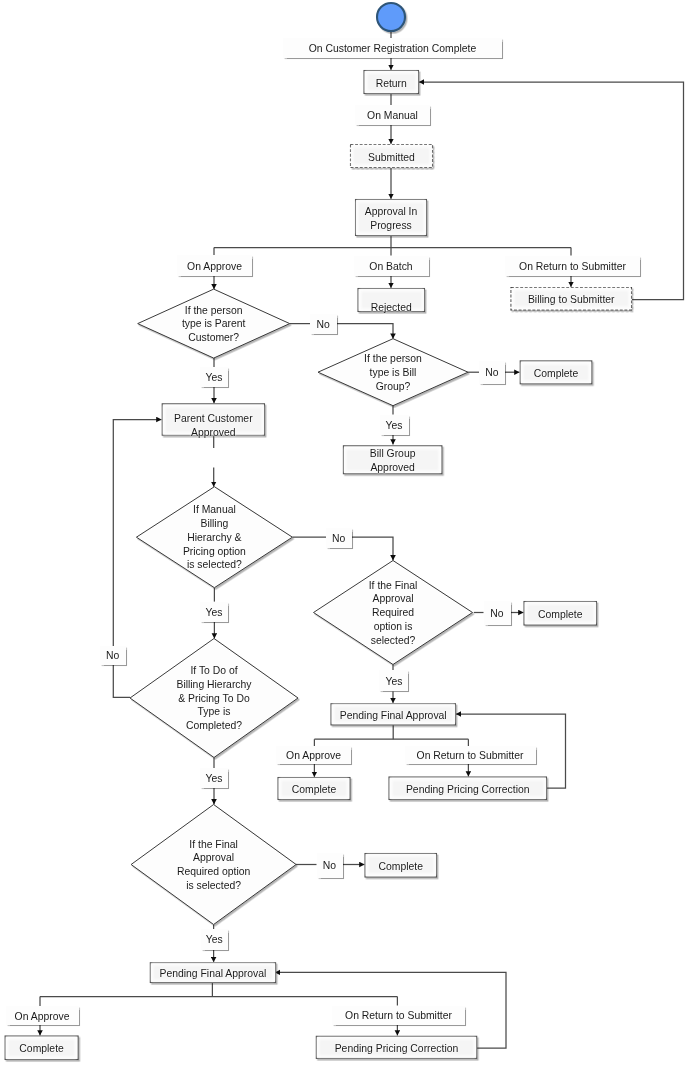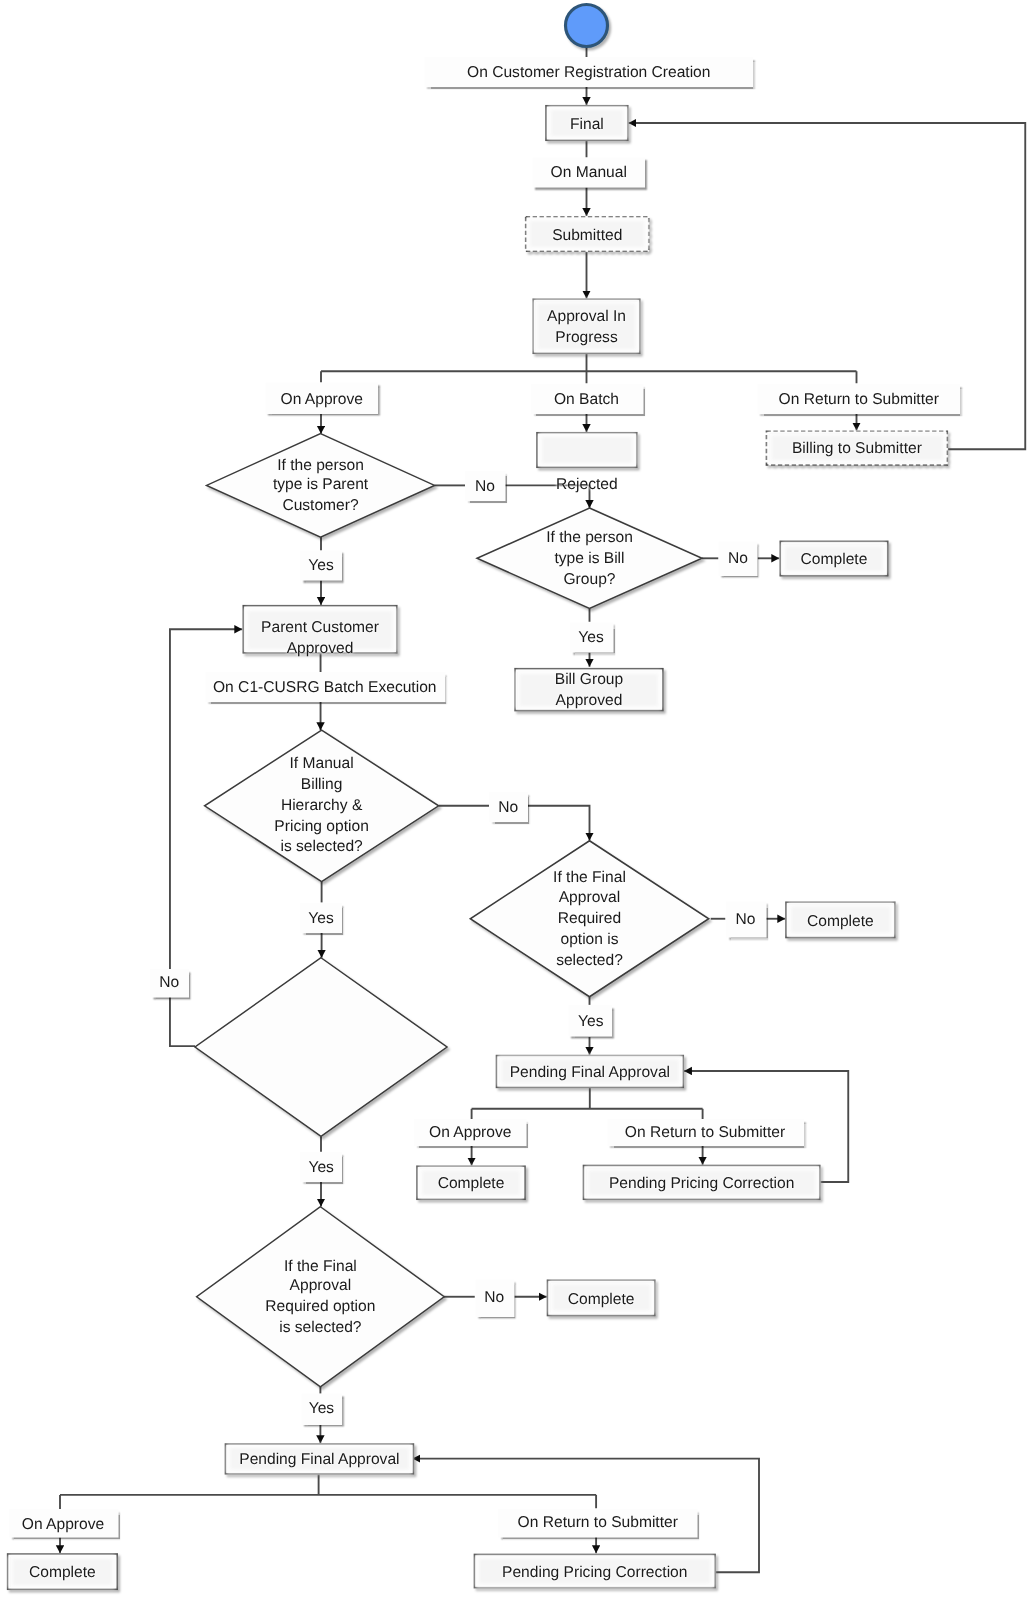--- a/index.html
+++ b/index.html
@@ -142,33 +142,38 @@
     <div class="dtext" style="left:136.4px;top:487.30000000000007px;width:156px;height:101px"><span>If Manual
 Billing
 Hierarchy &amp;
 Pricing option
 is selected?</span></div>
     <div class="dtext just" style="left:368.5px;top:561.1px;width:49px;height:104px"><span>If the Final
 Approval
 Required
 option is
 selected?</span></div>
+    <div class="dtext" style="left:130.0px;top:639.1px;width:168px;height:119px"><span>If To Do of
+Billing Hierarchy
+&amp; Pricing To Do
+Type is
+Completed?</span></div>
     <div class="dtext" style="left:131.1px;top:805.1px;width:165px;height:120px"><span>If the Final
 Approval
 Required option
 is selected?</span></div>
     <div class="nodefill" style="left:365.7px;top:72.2px;width:51.1px;height:19.6px"></div>
-    <div class="node" style="left:363.5px;top:70px;width:55.5px;height:24px">Final</div>
+    <div class="node" style="left:363.5px;top:70px;width:55.5px;height:24px">Return</div>
     <div class="nodefill" style="left:352.2px;top:146.2px;width:78.6px;height:19.6px"></div>
     <div class="node" style="left:350px;top:144px;width:83px;height:24px">Submitted</div>
     <div class="nodefill" style="left:357.2px;top:201.2px;width:67.6px;height:32.6px"></div>
     <div class="node" style="left:355px;top:199px;width:72px;height:37px">Approval In
 Progress</div>
     <div class="nodefill" style="left:359.7px;top:290.2px;width:63.1px;height:19.6px"></div>
-    <div class="node" style="left:357.5px;top:304px;width:67.5px;height:36px">Rejected</div>
+    <div class="node" style="left:357.5px;top:288px;width:67.5px;height:36px">Rejected</div>
     <div class="nodefill" style="left:512.7px;top:289.2px;width:117.1px;height:19.1px"></div>
     <div class="node" style="left:510.5px;top:287px;width:121.5px;height:23.5px">Billing to Submitter</div>
     <div class="nodefill" style="left:521.9000000000001px;top:362.59999999999997px;width:68.19999999999999px;height:19.5px"></div>
     <div class="node" style="left:519.7px;top:360.4px;width:72.6px;height:23.9px">Complete</div>
     <div class="nodefill" style="left:163.89999999999998px;top:405.5px;width:98.89999999999999px;height:28.0px"></div>
     <div class="node" style="left:161.7px;top:403.3px;width:103.3px;height:43px">Parent Customer
 Approved</div>
     <div class="nodefill" style="left:345.09999999999997px;top:447.5px;width:95.1px;height:24.5px"></div>
     <div class="node" style="left:342.9px;top:445.3px;width:99.5px;height:28.9px">Bill Group
 Approved</div>
@@ -181,30 +186,29 @@
     <div class="nodefill" style="left:390.7px;top:778.7px;width:154.1px;height:19.1px"></div>
     <div class="node" style="left:388.5px;top:776.5px;width:158.5px;height:23.5px">Pending Pricing Correction</div>
     <div class="nodefill" style="left:366.7px;top:855.2px;width:68.1px;height:20.1px"></div>
     <div class="node" style="left:364.5px;top:853px;width:72.5px;height:24.5px">Complete</div>
     <div class="nodefill" style="left:152.0px;top:964.4000000000001px;width:121.89999999999999px;height:16.4px"></div>
     <div class="node" style="left:149.8px;top:962.2px;width:126.3px;height:20.8px">Pending Final Approval</div>
     <div class="nodefill" style="left:6.8px;top:1037.7px;width:69.6px;height:20.1px"></div>
     <div class="node" style="left:4.6px;top:1035.5px;width:74px;height:24.5px">Complete</div>
     <div class="nodefill" style="left:318.0px;top:1038.0px;width:157.0px;height:18.700000000000003px"></div>
     <div class="node" style="left:315.8px;top:1035.8px;width:161.4px;height:23.1px">Pending Pricing Correction</div>
-    <div class="label" style="left:283px;top:38px;width:219px;height:20px">On Customer Registration Creation</div>
+    <div class="label" style="left:283px;top:38px;width:219px;height:20px">On Customer Registration Complete</div>
     <div class="label" style="left:355px;top:105px;width:75px;height:20px">On Manual</div>
     <div class="label" style="left:177px;top:255px;width:75px;height:21px">On Approve</div>
     <div class="label" style="left:353.5px;top:255.5px;width:75px;height:20px">On Batch</div>
     <div class="label" style="left:505px;top:255.5px;width:135px;height:20px">On Return to Submitter</div>
     <div class="label" style="left:310px;top:313.5px;width:26.5px;height:20.5px">No</div>
     <div class="label" style="left:199.9px;top:367px;width:28.3px;height:20px">Yes</div>
     <div class="label" style="left:479px;top:360.5px;width:26px;height:23px">No</div>
     <div class="label" style="left:379.5px;top:414.5px;width:29px;height:20.5px">Yes</div>
-    <div class="label" style="left:136.5px;top:448px;width:160px;height:19.5px">On C1-CUSRG Batch Execution</div>
     <div class="label" style="left:326px;top:527.5px;width:25.5px;height:20.5px">No</div>
     <div class="label" style="left:199.9px;top:601.6px;width:28.2px;height:20.1px">Yes</div>
     <div class="label" style="left:483.5px;top:601px;width:27px;height:24px">No</div>
     <div class="label" style="left:99.5px;top:645.5px;width:26.5px;height:19.5px">No</div>
     <div class="label" style="left:379.3px;top:669.9px;width:29.2px;height:21.5px">Yes</div>
     <div class="label" style="left:276px;top:746px;width:75px;height:18px">On Approve</div>
     <div class="label" style="left:404.5px;top:746px;width:131px;height:18px">On Return to Submitter</div>
     <div class="label" style="left:200.3px;top:767.9px;width:27.6px;height:20.1px">Yes</div>
     <div class="label" style="left:316.5px;top:853px;width:26px;height:24.5px">No</div>
     <div class="label" style="left:200.5px;top:929.2px;width:27.6px;height:20.4px">Yes</div>

